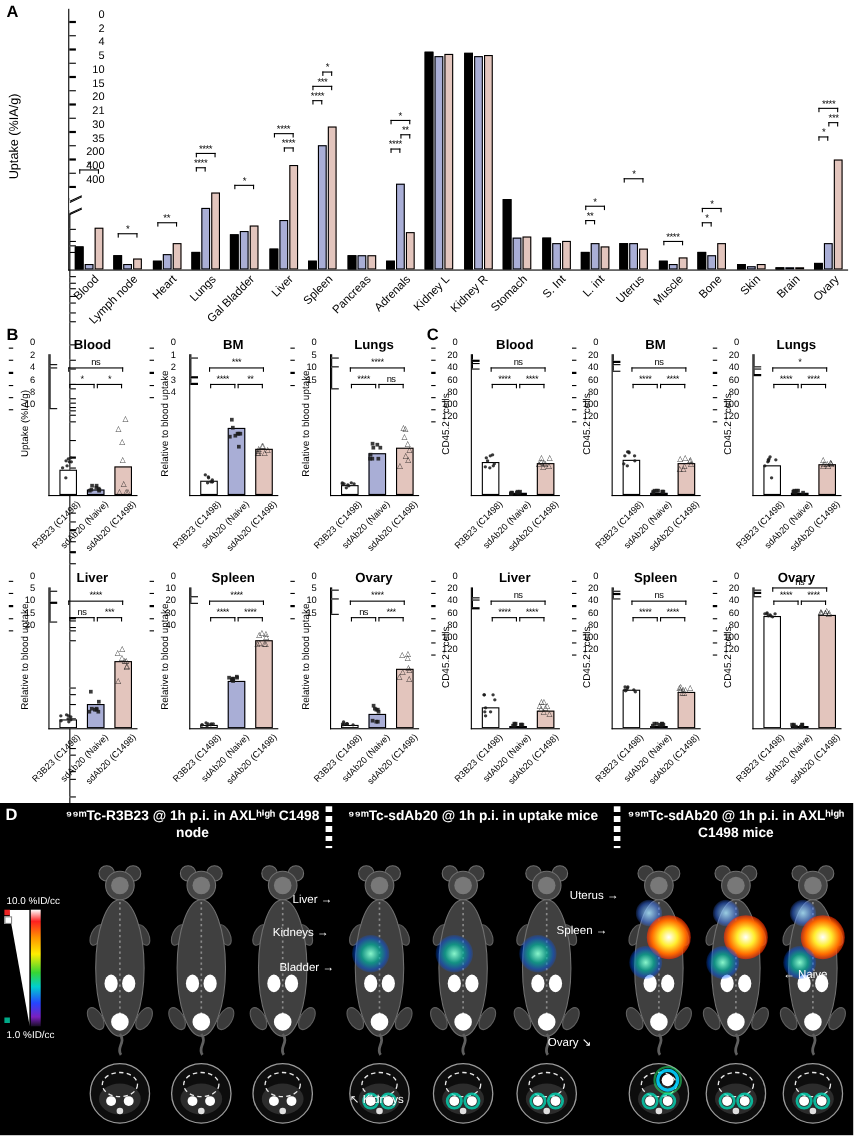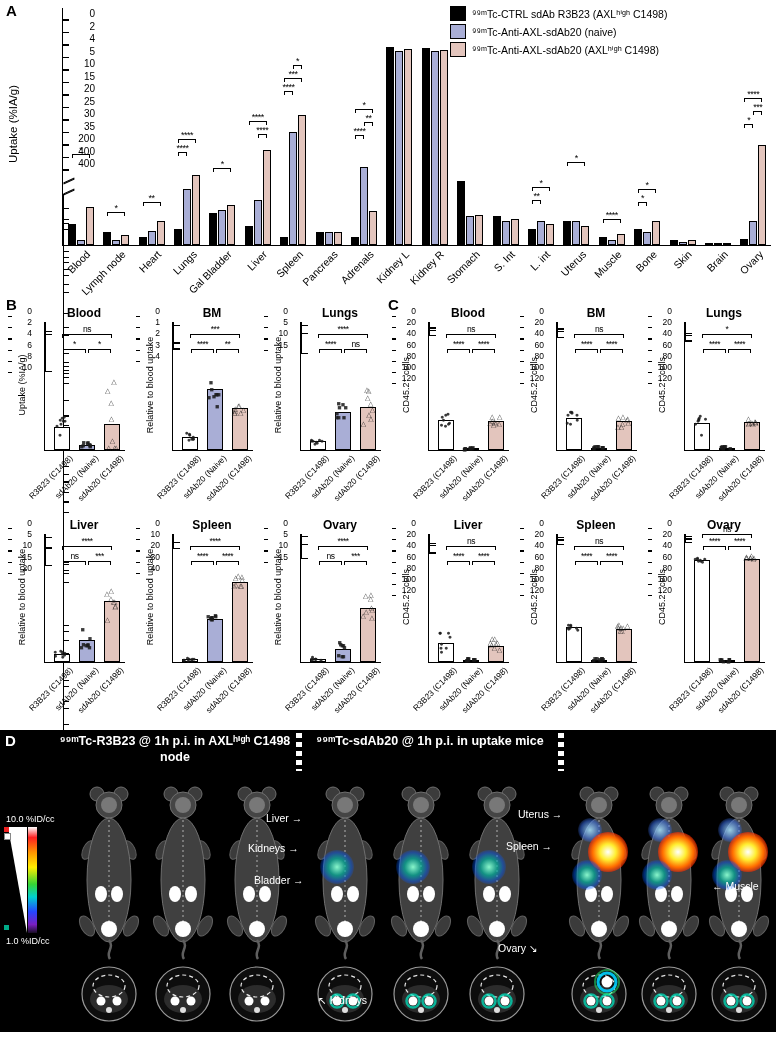--- a/index.html
+++ b/index.html
@@ -67,21 +67,21 @@
         <div style="left: -40px; width: 32px; bottom: 58px; text-align: right; font-size: 10px;">4</div>
         <div style="left: -7px; width: 6px; height: 1.5px; bottom: 63.25px; background: rgb(0, 0, 0);"></div>
         <div style="left: -40px; width: 32px; bottom: 74px; text-align: right; font-size: 10px;">5</div>
         <div style="left: -7px; width: 6px; height: 1.5px; bottom: 79.25px; background: rgb(0, 0, 0);"></div>
         <div style="left: -40px; width: 32px; bottom: 90.6667px; text-align: right; font-size: 10px;">10</div>
         <div style="left: -7px; width: 6px; height: 1.5px; bottom: 95.9167px; background: rgb(0, 0, 0);"></div>
         <div style="left: -40px; width: 32px; bottom: 107.333px; text-align: right; font-size: 10px;">15</div>
         <div style="left: -7px; width: 6px; height: 1.5px; bottom: 112.583px; background: rgb(0, 0, 0);"></div>
         <div style="left: -40px; width: 32px; bottom: 124px; text-align: right; font-size: 10px;">20</div>
         <div style="left: -7px; width: 6px; height: 1.5px; bottom: 129.25px; background: rgb(0, 0, 0);"></div>
-        <div style="left: -40px; width: 32px; bottom: 140.667px; text-align: right; font-size: 10px;">25</div>
+        <div style="left: -40px; width: 32px; bottom: 140.667px; text-align: right; font-size: 10px;">21</div>
         <div style="left: -7px; width: 6px; height: 1.5px; bottom: 145.917px; background: rgb(0, 0, 0);"></div>
         <div style="left: -40px; width: 32px; bottom: 157.333px; text-align: right; font-size: 10px;">30</div>
         <div style="left: -7px; width: 6px; height: 1.5px; bottom: 162.583px; background: rgb(0, 0, 0);"></div>
         <div style="left: -40px; width: 32px; bottom: 174px; text-align: right; font-size: 10px;">35</div>
         <div style="left: -7px; width: 6px; height: 1.5px; bottom: 179.25px; background: rgb(0, 0, 0);"></div>
         <div style="left: -40px; width: 32px; bottom: 181px; text-align: right; font-size: 10px;">200</div>
         <div style="left: -7px; width: 6px; height: 1.5px; bottom: 186.25px; background: rgb(0, 0, 0);"></div>
         <div style="left: -40px; width: 32px; bottom: 206px; text-align: right; font-size: 10px;">400</div>
         <div style="left: -7px; width: 6px; height: 1.5px; bottom: 211.25px; background: rgb(0, 0, 0);"></div>
         <div style="left: -40px; width: 32px; bottom: 231px; text-align: right; font-size: 10px;">400</div>
@@ -368,34 +368,20 @@
         <div class="xanchor" style="left: 623.748px; top: 0px;">
           <span class="xrot">Skin</span>
         </div>
         <div class="xanchor" style="left: 659.148px; top: 0px;">
           <span class="xrot">Brain</span>
         </div>
         <div class="xanchor" style="left: 694.548px; top: 0px;">
           <span class="xrot">Ovary</span>
         </div>
       </div>
-    <div id="pA-legend">
-        <div class="lg-row">
-          <div class="lg-sw" style="background: rgb(0, 0, 0);"></div>
-          <span>⁹⁹ᵐTc-CTRL sdAb R3B23 (AXLʰⁱᵍʰ C1498)</span>
-        </div>
-        <div class="lg-row">
-          <div class="lg-sw" style="background: rgb(169, 174, 214);"></div>
-          <span>⁹⁹ᵐTc-Anti-AXL-sdAb20 (naive)</span>
-        </div>
-        <div class="lg-row">
-          <div class="lg-sw" style="background: rgb(227, 197, 189);"></div>
-          <span>⁹⁹ᵐTc-Anti-AXL-sdAb20 (AXLʰⁱᵍʰ C1498)</span>
-        </div>
-      </div>
   </section>
 
   <div class="panel-label" style="left:6px;top:296px;">B</div>
   <div class="panel-label" style="left:388px;top:296px;">C</div>
   <div id="pB-grid">
       <div class="sp" style="left: 0px; top: 0px;">
         <div class="sp-title" style="left: 36px; top: 0px; width: 80px;">Blood</div>
         <div class="sp-ylabel" style="left: -50px; top: 74px; width: 128px;">Uptake (%IA/g)</div>
         <div class="sp-plot" style="left: 36px; top: 16px; width: 80px; height: 128px;">
           <div class="bar" style="left: 9px; bottom: 0px; width: 16px; height: 23.04px; background: rgb(255, 255, 255);"></div>
@@ -1184,20 +1170,21 @@
           <span class="xrot sp-x">sdAb20 (C1498)</span>
         </div>
       </div>
     </div>
 
   <section id="panelD">
     <div class="panel-label" style="left:5px;top:2px;color:#fff;">D</div>
     <div id="d-headers">
         <div class="d-header" style="left: 56px; width: 238px;">⁹⁹ᵐTc-R3B23 @ 1h p.i. in AXLʰⁱᵍʰ C1498 node</div>
         <div class="d-header" style="left: 304px; width: 252px;">⁹⁹ᵐTc-sdAb20 @ 1h p.i. in uptake mice</div>
+        <div class="d-header" style="left: 564px; width: 210px;">⁹⁹ᵐTc-sdAb20 @ 1h p.i. in AXLʰⁱᵍʰ C1498 mice</div>
         <div class="d-sep" style="left: 296px;"></div>
         <div class="d-sep" style="left: 558px;"></div>
       </div>
     <div id="d-scale">
       <div class="d-scale-label">10.0 %ID/cc</div>
       <div id="d-scale-bar">
         <div id="d-scale-tri"></div>
         <div id="d-scale-rainbow"></div>
         <div class="sc-m" style="left:-4px;top:0;background:#e22;"></div>
         <div class="sc-m" style="left:-4px;top:6px;background:#fff;border:1px solid #888;"></div>
@@ -1439,19 +1426,19 @@
             <circle cx="36" cy="35" r="4.5" fill="#fff"></circle>
             <circle cx="28" cy="44" r="3" fill="#e0e0e0"></circle>
           </svg></div>
       </div>
     <div id="d-organ-labels">
         <div class="organ-label" style="left: 266px; top: 82px;">Liver →</div>
         <div class="organ-label" style="left: 248px; top: 112px;">Kidneys →</div>
         <div class="organ-label" style="left: 254px; top: 144px;">Bladder →</div>
         <div class="organ-label" style="left: 518px; top: 78px;">Uterus →</div>
         <div class="organ-label" style="left: 506px; top: 110px;">Spleen →</div>
-        <div class="organ-label" style="left: 712px; top: 150px;">← Muscle</div>
+        <div class="organ-label" style="left: 712px; top: 150px;">← Naive</div>
         <div class="organ-label" style="left: 498px; top: 212px;">Ovary ↘</div>
         <div class="organ-label" style="left: 318px; top: 264px;">↖ Kidneys</div>
       </div>
   </section>
 
 </div>
 
 </body></html>

